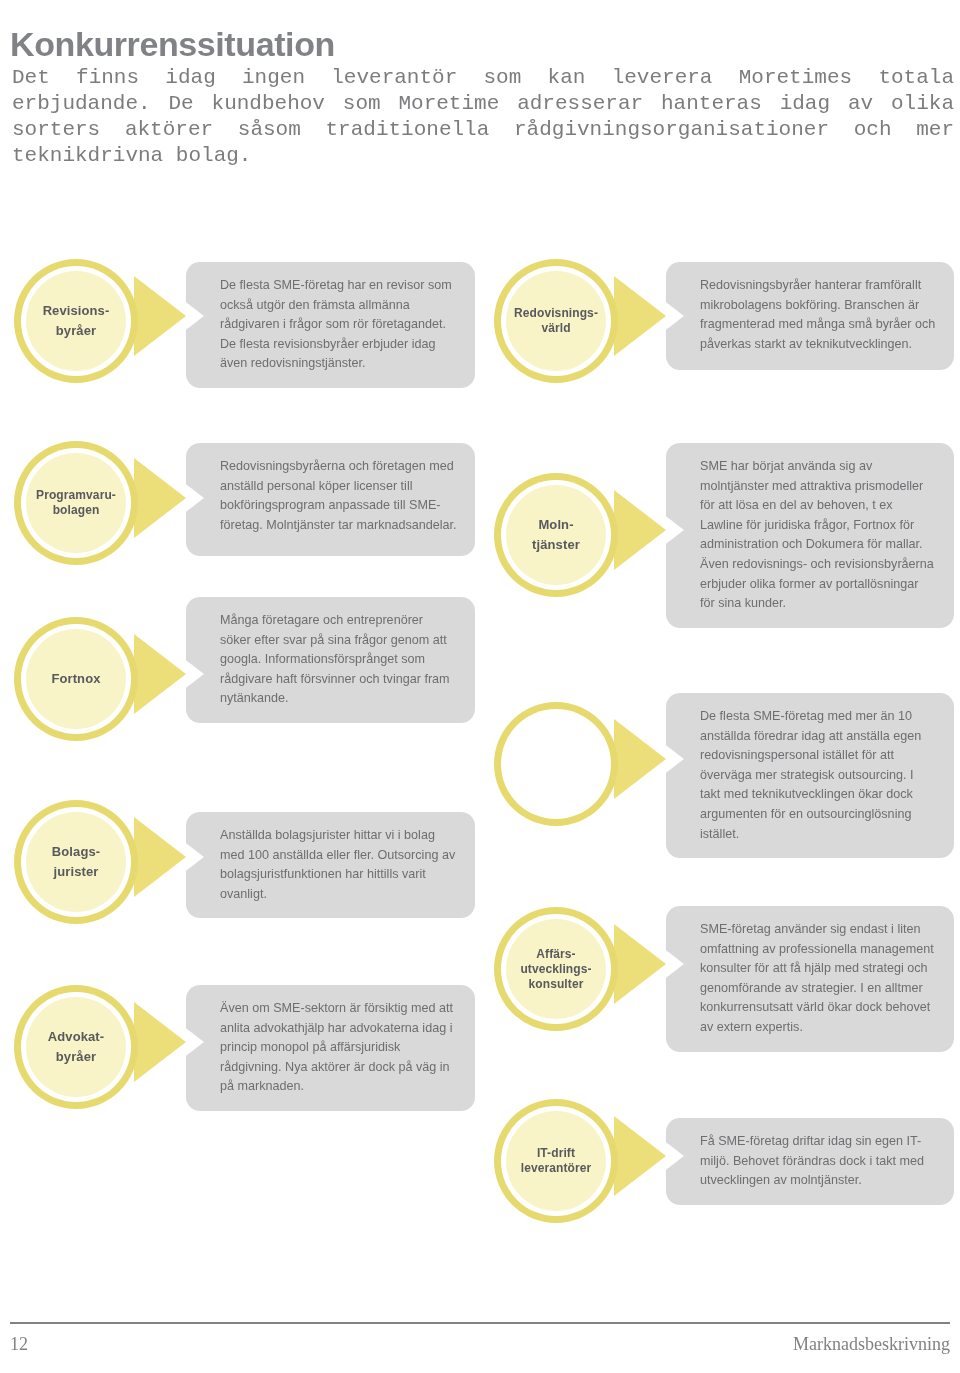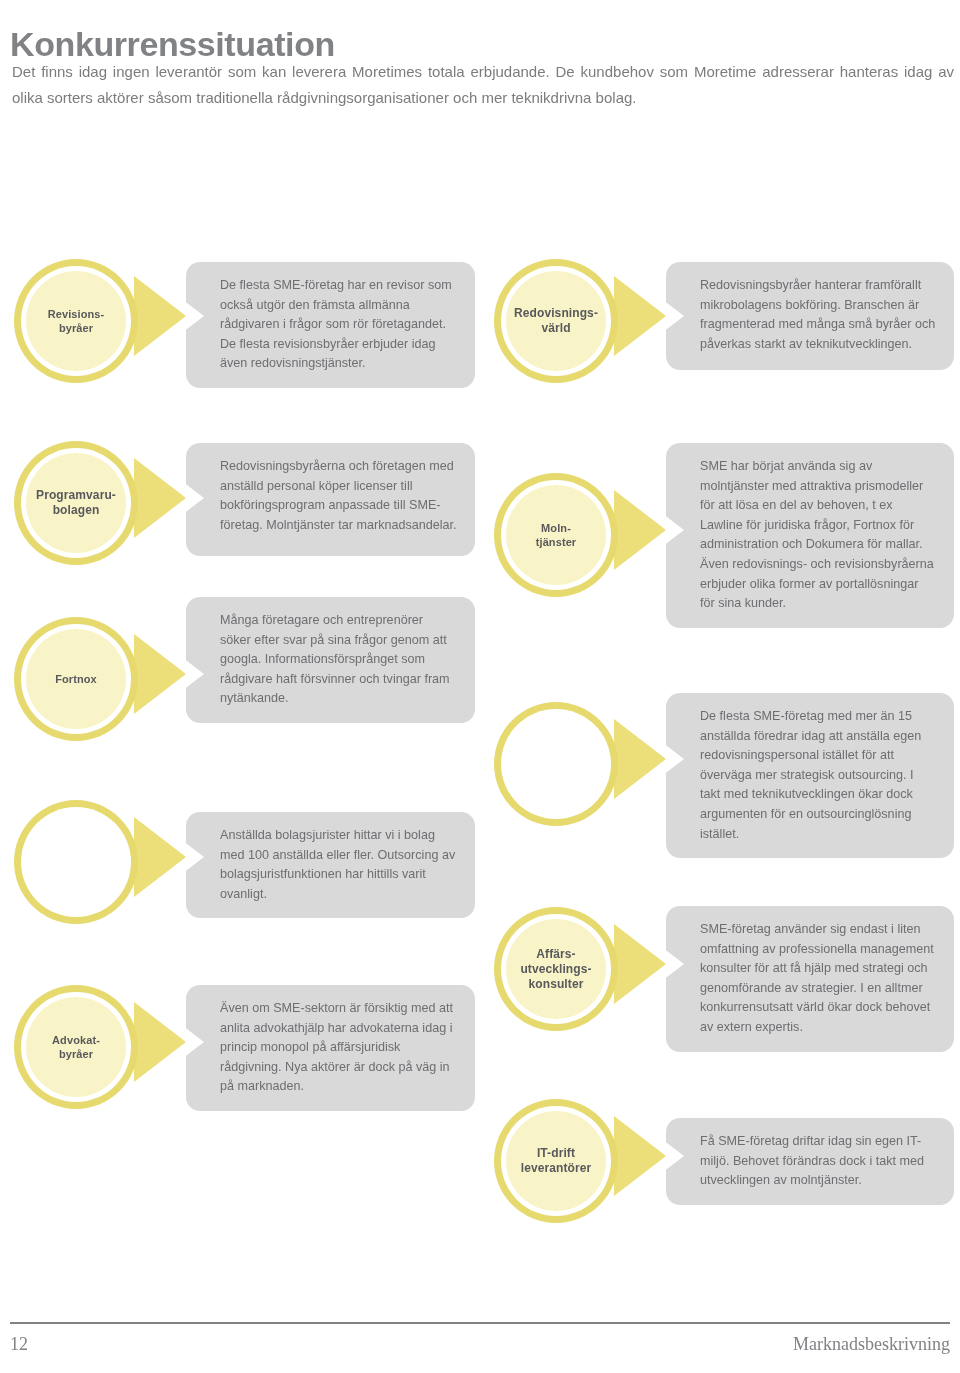--- a/index.html
+++ b/index.html
@@ -15,22 +15,22 @@
 
   
   #page-title{
     position:absolute;left:10px;top:2px;
     font-size:34px;font-weight:bold;color:#808285;
     letter-spacing:-0.4px;
     font-family:"Liberation Sans", sans-serif;
   }
   #intro-para{
     position:absolute;left:12px;top:44px;width:942px;
-    font-size:15px;line-height:26px;color:#7b7c7e;
-    font-family:Liberation Sans, sans-serif;
+    font-size:21px;line-height:26px;color:#7b7c7e;
+    font-family:Liberation Mono, monospace;
     text-align:justify;
   }
   #lead-in{
     position:absolute;left:12px;top:155px;width:930px;
     font-size:16.5px;line-height:26px;color:#7b7c7e;
     font-family:"Liberation Serif", serif;
   }
 
   
   .node{position:absolute;}
@@ -62,24 +62,24 @@
     background:#ffffff;
   }
   .circle-inner{
     position:absolute;
     border-radius:50%;
     background:#f9f4c8;
     display:flex;align-items:center;justify-content:center;
     text-align:center;
   }
   .circle-label{
-    font-size:11px;
+    font-size:13px;
     font-weight:bold;
     color:#58595b;
-    line-height:14px;
+    line-height:20px;
     letter-spacing:0.1px;
     padding:0 4px;
   }
   .circle-label.small{font-size:12px;line-height:15px;}
 
   
   .arrow{
     position:absolute;
     z-index:2;
     width:0;height:0;
@@ -176,36 +176,40 @@
     <div class="circle-wrap" style="left:14px;top:617px;width:124px;height:124px;">
       <div class="circle-outer" style="width:124px;height:124px;"></div>
       <div class="circle-gap" style="left:7px;top:7px;width:110px;height:110px;"></div>
       <div class="circle-inner" style="left:12px;top:12px;width:100px;height:100px;">
         <span class="circle-label" style="white-space:pre-line;">Fortnox</span>
       </div>
     </div>
   </div>
 
   <div class="node">
-    <div class="bubble" style="left:666px;top:693px;width:288px;min-height:132px;">De flesta SME-företag med mer än 15 anställda föredrar idag att anställa egen redovisningspersonal istället för att överväga mer strategisk outsourcing. I takt med teknikutvecklingen ökar dock argumenten för en outsourcinglösning istället.</div>
+    <div class="bubble" style="left:666px;top:693px;width:288px;min-height:132px;">De flesta SME-företag med mer än 10 anställda föredrar idag att anställa egen redovisningspersonal istället för att överväga mer strategisk outsourcing. I takt med teknikutvecklingen ökar dock argumenten för en outsourcinglösning istället.</div>
     <div class="arrow-halo" style="left:616px;top:707px;border-top:52px solid transparent;border-bottom:52px solid transparent;border-left:68px solid #ffffff;"></div>
     <div class="arrow" style="left:614px;top:719px;border-top:40px solid transparent;border-bottom:40px solid transparent;border-left:52px solid #ecdf7a;"></div>
     <div class="circle-wrap" style="left:494px;top:702px;width:124px;height:124px;">
       <div class="circle-outer" style="width:124px;height:124px;"></div>
       <div class="circle-gap" style="left:7px;top:7px;width:110px;height:110px;"></div>
     </div>
   </div>
 
   <div class="node">
     <div class="bubble" style="left:186px;top:812px;width:289px;min-height:94px;">Anställda bolagsjurister hittar vi i bolag med 100 anställda eller fler. Outsorcing av bolagsjuristfunktionen har hittills varit ovanligt.</div>
     <div class="arrow-halo" style="left:136px;top:805px;border-top:52px solid transparent;border-bottom:52px solid transparent;border-left:68px solid #ffffff;"></div>
     <div class="arrow" style="left:134px;top:817px;border-top:40px solid transparent;border-bottom:40px solid transparent;border-left:52px solid #ecdf7a;"></div>
     <div class="circle-wrap" style="left:14px;top:800px;width:124px;height:124px;">
       <div class="circle-outer" style="width:124px;height:124px;"></div>
       <div class="circle-gap" style="left:7px;top:7px;width:110px;height:110px;"></div>
+      <div class="circle-inner" style="left:12px;top:12px;width:100px;height:100px;">
+        <span class="circle-label" style="white-space:pre-line;">Bolags-
+jurister</span>
+      </div>
     </div>
   </div>
 
   <div class="node">
     <div class="bubble" style="left:666px;top:906px;width:288px;min-height:132px;">SME-företag använder sig endast i liten omfattning av professionella management konsulter för att få hjälp med strategi och genomförande av strategier. I en alltmer konkurrensutsatt värld ökar dock behovet av extern expertis.</div>
     <div class="arrow-halo" style="left:616px;top:912px;border-top:52px solid transparent;border-bottom:52px solid transparent;border-left:68px solid #ffffff;"></div>
     <div class="arrow" style="left:614px;top:924px;border-top:40px solid transparent;border-bottom:40px solid transparent;border-left:52px solid #ecdf7a;"></div>
     <div class="circle-wrap" style="left:494px;top:907px;width:124px;height:124px;">
       <div class="circle-outer" style="width:124px;height:124px;"></div>
       <div class="circle-gap" style="left:7px;top:7px;width:110px;height:110px;"></div>

